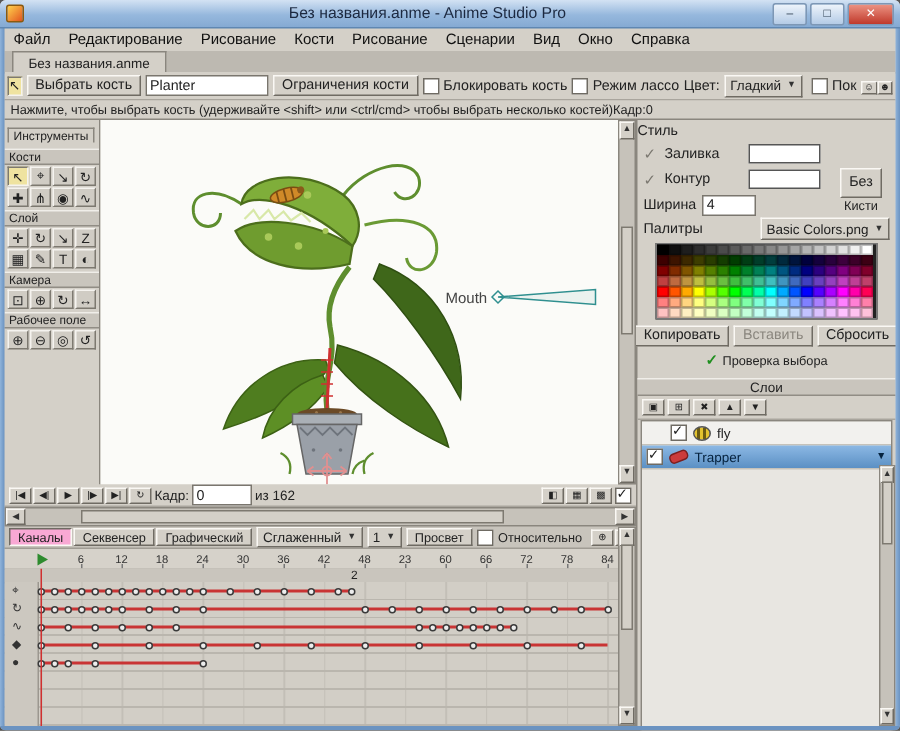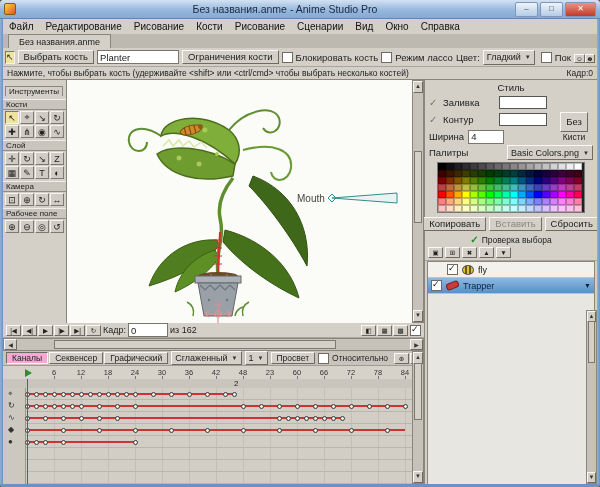--- a/index.html
+++ b/index.html
@@ -30,21 +30,21 @@
   .dd{background:#d4d0c8;border:1px solid;border-color:#faf8f4 #6f6b63 #6f6b63 #faf8f4;font-size:9px;height:13px;
       padding:0 3px;display:inline-flex;align-items:center;gap:4px;color:#222;}
   .dda{font-size:6px;color:#333;}
   .cb-wrap{display:inline-flex;align-items:center;gap:3px;}
   .cb{width:9px;height:9px;background:#fff;border:1px solid #6f6b63;display:inline-block;position:relative;flex:0 0 auto;}
   .cb.checked::after{content:"✓";position:absolute;left:0;top:-2px;font-size:9px;color:#222;}
   .tool-cell{width:14px;height:13px;display:inline-flex;align-items:center;justify-content:center;font-size:9px;color:#222;
              background:#d0ccc4;border:1px solid;border-color:#f5f3ef #7d7970 #7d7970 #f5f3ef;box-sizing:border-box;}
   .tool-cell.sel{background:#efe3a0;border-color:#7d7970 #f5f3ef #f5f3ef #7d7970;}
   
-  #hintbar{position:absolute;left:3px;top:67px;right:3px;height:12px;display:flex;justify-content:space-between;align-items:center;
+  #hintbar{position:absolute;left:3px;top:67px;right:3px;height:12px;display:flex;align-items:center;
            font-size:8.5px;padding:0 4px;background:#d4d0c8;border-bottom:1px solid #8a867e;color:#222;}
   
   #toolspanel{position:absolute;left:3px;top:80px;width:64px;height:243px;background:#d4d0c8;border-right:1px solid #8a867e;box-sizing:border-box;}
   #tp-title{display:inline-block;background:#d4d0c8;border:1px solid #8a867e;border-bottom:none;font-size:8px;padding:0 3px;margin:1px 0 0 2px;color:#222;}
   .tp-sec{font-size:8px;background:#c9c5bd;border-top:1px solid #f0eee9;border-bottom:1px solid #918d85;padding:0 0 0 3px;color:#222;margin-top:1px;}
   .tp-grid{display:flex;flex-wrap:wrap;gap:1px;padding:1px 2px;}
   
   #canvas{position:absolute;left:67px;top:80px;width:345px;height:243px;background:#fbfbf8;}
   
   .sb{position:absolute;background:#c6c2ba;border:1px solid #8a867e;box-sizing:border-box;z-index:5;}
@@ -69,21 +69,21 @@
                       repeating-linear-gradient(90deg,#c3bfb7 0 1px,transparent 1px 27px);
      background-position:0 0,24px 0;}
   #tl-gutter{position:absolute;left:0;top:0;bottom:0;width:22px;background:#ccc8c0;border-right:1px solid #9b978f;z-index:2;}
   .ch-ico{position:absolute;left:5px;font-size:8px;color:#333;z-index:3;}
   .kf{position:absolute;width:5px;height:5px;border:1px solid #3a3a3a;border-radius:50%;background:#ededed;z-index:4;box-sizing:border-box;}
   .kline{position:absolute;height:2px;background:#c93434;z-index:3;}
   .playhead{position:absolute;width:1px;background:#d03030;z-index:6;top:0;bottom:0;}
   #ruler-arrow{position:absolute;left:22px;top:3px;width:0;height:0;border-top:4px solid transparent;border-bottom:4px solid transparent;border-left:7px solid #2e8b2e;z-index:5;}
   
   #rightpanel{position:absolute;left:424px;top:80px;width:173px;height:404px;background:#d4d0c8;border-left:1px solid #8a867e;box-sizing:border-box;font-size:9.5px;color:#222;}
-  .rp-title{text-align:center;font-size:9.5px;padding:2px 0 1px;color:#222;}
+  .rp-title{text-align:left;font-size:9.5px;padding:2px 0 1px;color:#222;}
   .sp-row{display:flex;align-items:center;gap:4px;padding:1px 4px;height:15px;}
   .chk-gray{color:#7a776f;font-size:10px;width:10px;}
   .swatch{width:46px;height:11px;background:#fff;border:1px solid #555;margin-left:auto;}
   .sw{width:8px;height:7px;display:inline-block;border:1px solid rgba(0,0,0,0.25);box-sizing:border-box;}
   #palette-grid{display:flex;flex-wrap:wrap;width:146px;margin:2px auto 0;border:1px solid #777;background:#222;}
   #style-btns{display:flex;gap:3px;justify-content:center;margin-top:4px;}
   #style-cbs{display:flex;gap:8px;justify-content:center;margin-top:3px;font-size:8.5px;align-items:center;}
   .green-check{color:#1f8f1f;font-weight:bold;font-size:10px;}
   
   #layers-head{background:#c9c5bd;border-top:1px solid #f0eee9;border-bottom:1px solid #918d85;font-size:9px;text-align:center;margin-top:6px;color:#222;}
@@ -622,20 +622,21 @@
       <button class="btn3d" style="color:#8a867e">Вставить</button>
       <button class="btn3d">Сбросить</button>
     </div>
     <div id="style-cbs">
       <span class="cb-wrap">
         <span class="green-check">✓</span>
         <span>Проверка выбора</span>
       </span>
     </div>
 
+    <div id="layers-head">Слои</div>
     <div id="layers-toolbar">
         <button class="sm-btn">▣</button>
         <button class="sm-btn">⊞</button>
         <button class="sm-btn">✖</button>
         <button class="sm-btn">▲</button>
         <button class="sm-btn">▼</button>
       </div>
     <div id="layer-rows">
       <div class="layer-row">
           <span class="indent"></span>

